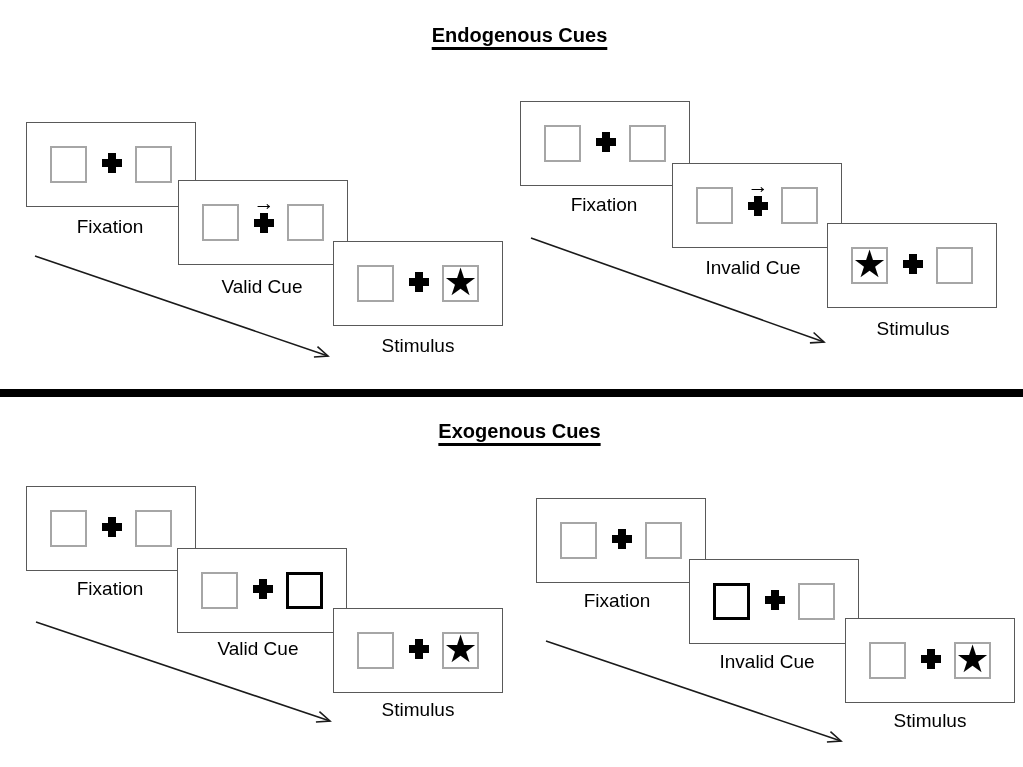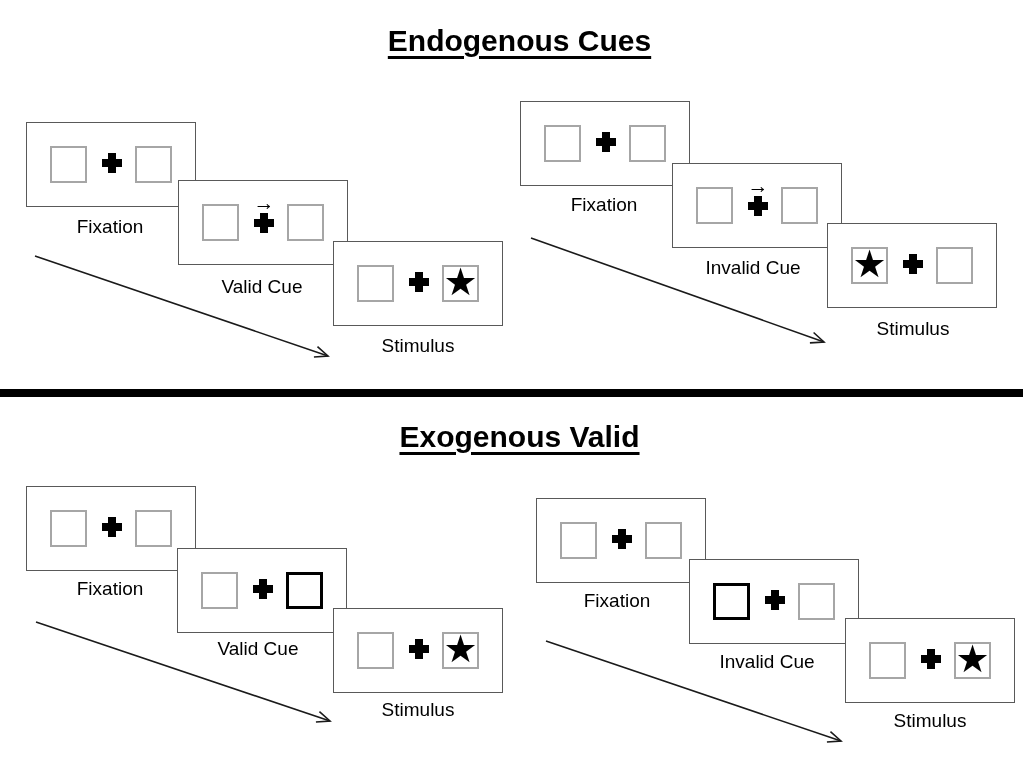--- a/index.html
+++ b/index.html
@@ -7,21 +7,21 @@
     position:relative;
     width:1023px;height:767px;
     background:#fff;
     font-family:"Liberation Sans", sans-serif;
     overflow:hidden;
   }
   .title{
     position:absolute;
     left:16px;width:1007px;
     text-align:center;
-    font-size:30px;
+    font-size:20px;
     font-weight:bold;
     color:#000;
     text-decoration:underline;
     text-decoration-thickness:3px;
     text-underline-offset:5px;
     letter-spacing:0px;
   }
   .panel{
     position:absolute;
     width:170px;height:85px;
@@ -150,21 +150,21 @@
     <div class="pbox l">
       <span class="star">★</span>
     </div>
     <div class="cross"></div>
     <div class="pbox r"></div>
   </div>
   <div class="plabel" style="left:828px;top:318px;">Stimulus</div>
 
   <div id="divider"></div>
 
-  <div class="title" style="top:420px;">Exogenous Valid</div>
+  <div class="title" style="top:420px;">Exogenous Cues</div>
 
   <div class="panel" style="left:26px;top:486px;">
     <div class="pbox l"></div>
     <div class="cross"></div>
     <div class="pbox r"></div>
   </div>
   <div class="plabel" style="left:25px;top:578px;">Fixation</div>
 
   <div class="panel" style="left:177px;top:548px;">
     <div class="pbox l"></div>

